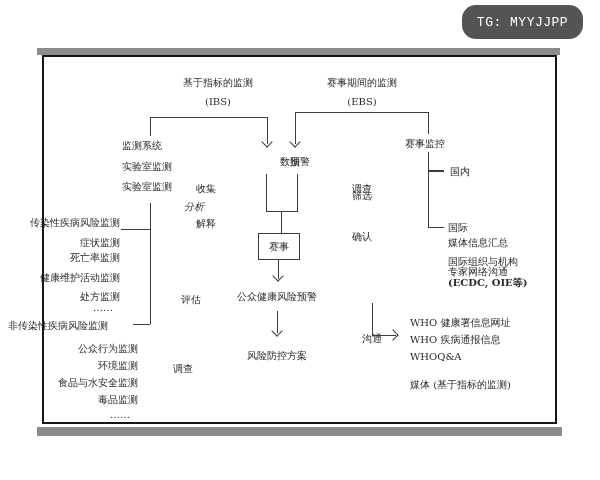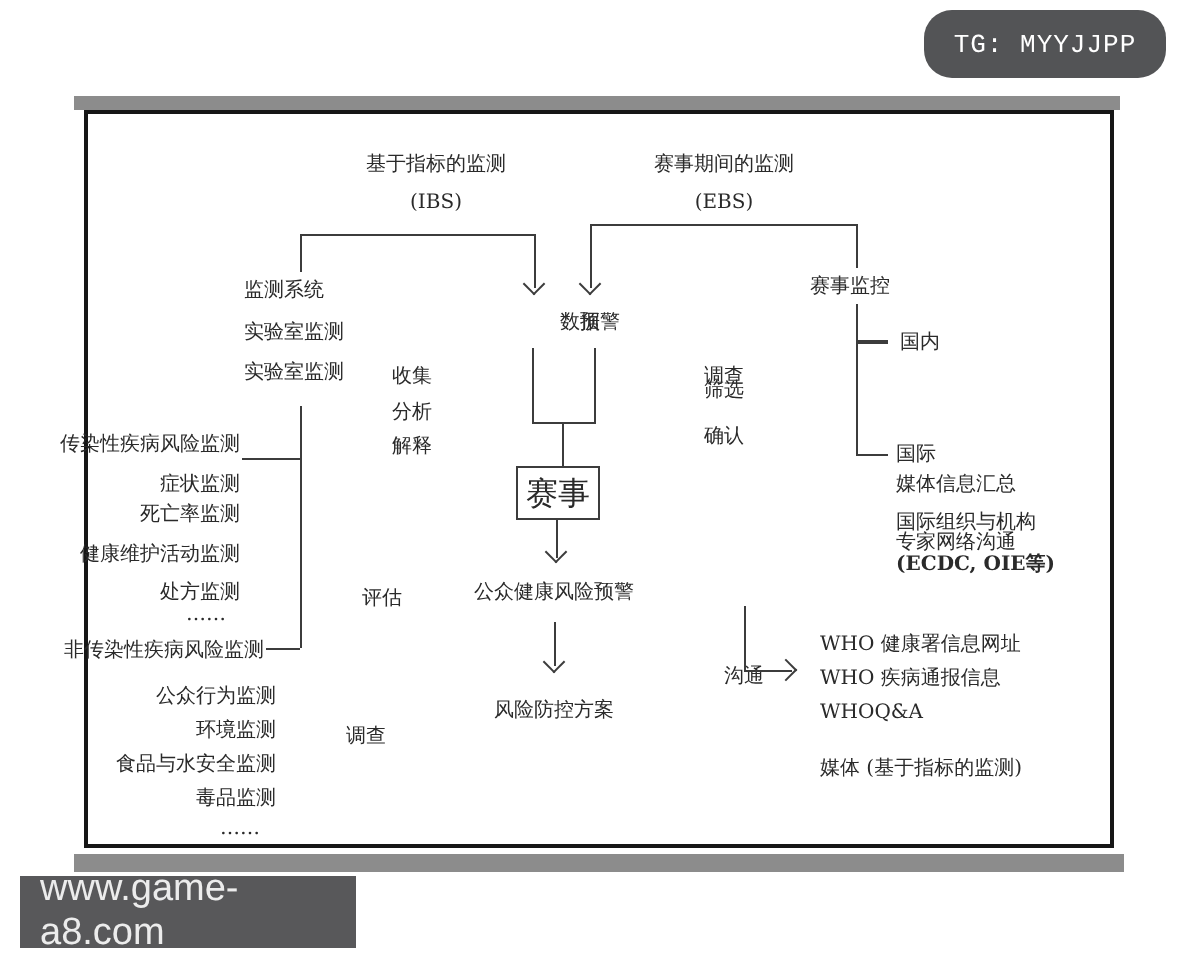--- a/index.html
+++ b/index.html
@@ -26,23 +26,20 @@
 <body>
 
 <div class="stage">
 
   <div class="badge">
       <span>TG: MYYJJPP</span>
     </div>
   <div class="bar" style="left:37px;top:48px;width:523px;height:7px;"></div>
   <div class="frame"></div>
   <div class="bar" style="left:37px;top:427px;width:525px;height:9px;"></div>
-  <div class="wm">
-      <span>www.game-a8.com</span>
-    </div>
 
   <div class="lbl ctr" style="left:182px;top:77px;width:72px;">基于指标的监测</div>
   <div class="lbl ctr" style="left:182px;top:96px;width:72px;">(IBS)</div>
   <div class="lbl ctr" style="left:326px;top:77px;width:72px;">赛事期间的监测</div>
   <div class="lbl ctr" style="left:326px;top:96px;width:72px;">(EBS)</div>
 
   <div class="ln" style="left:150px;top:117px;width:118px;height:1px;"></div>
   <div class="ln" style="left:150px;top:117px;width:1px;height:19px;"></div>
   <div class="ln" style="left:267px;top:117px;width:1px;height:27px;"></div>
   <div class="chev chev-down" style="left:263px;top:138px;"></div>
@@ -50,58 +47,58 @@
   <div class="ln" style="left:295px;top:112px;width:1px;height:32px;"></div>
   <div class="chev chev-down" style="left:291px;top:138px;"></div>
   <div class="ln" style="left:428px;top:112px;width:1px;height:22px;"></div>
 
   <div class="lbl ctr" style="left:247px;top:156px;width:32px;margin-left:27px;">数据</div>
   <div class="lbl ctr" style="left:284px;top:156px;width:32px;">预警</div>
   <div class="ln" style="left:266px;top:174px;width:1px;height:38px;"></div>
   <div class="ln" style="left:297px;top:174px;width:1px;height:38px;"></div>
   <div class="ln" style="left:266px;top:211px;width:32px;height:1px;"></div>
   <div class="ln" style="left:281px;top:211px;width:1px;height:22px;"></div>
-  <div class="box" style="left:258px;top:233px;width:40px;height:25px;line-height:25px;font-size:16px;color:#2a2a2a;">赛事</div>
+  <div class="box" style="left:258px;top:233px;width:40px;height:25px;line-height:25px;font-size:10px;color:#2a2a2a;">赛事</div>
   <div class="ln" style="left:278px;top:259px;width:1px;height:20px;"></div>
   <div class="chev chev-down" style="left:274px;top:272px;"></div>
   <div class="lbl ctr" style="left:227px;top:291px;width:100px;">公众健康风险预警</div>
   <div class="ln" style="left:277px;top:311px;width:1px;height:22px;"></div>
   <div class="chev chev-down" style="left:273px;top:327px;"></div>
   <div class="lbl ctr" style="left:237px;top:350px;width:80px;">风险防控方案</div>
 
   <div class="lbl" style="left:122px;top:140px;">监测系统</div>
   <div class="lbl" style="left:122px;top:161px;">实验室监测</div>
   <div class="lbl" style="left:122px;top:181px;">实验室监测</div>
 
   <div class="lbl" style="left:196px;top:183px;">收集</div>
-  <div class="lbl" style="left:196px;top:201px;">分析</div>
+  <div class="lbl" style="left:184px;top:201px;font-style:italic;">分析</div>
   <div class="lbl" style="left:196px;top:218px;">解释</div>
   <div class="lbl" style="left:181px;top:294px;">评估</div>
   <div class="lbl" style="left:173px;top:363px;">调查</div>
 
   <div class="ln" style="left:150px;top:203px;width:1px;height:121px;"></div>
   <div class="ln" style="left:121px;top:229px;width:29px;height:1px;"></div>
   <div class="ln" style="left:133px;top:324px;width:17px;height:1px;"></div>
 
   <div class="lbl" style="right:480px;top:217px;">传染性疾病风险监测</div>
   <div class="lbl" style="right:480px;top:237px;">症状监测</div>
   <div class="lbl" style="right:480px;top:252px;">死亡率监测</div>
   <div class="lbl" style="right:480px;top:272px;">健康维护活动监测</div>
   <div class="lbl" style="right:480px;top:292px;font-family:Liberation Mono, monospace;">处方监测</div>
   <div class="lbl" style="right:487px;top:302px;">……</div>
-  <div class="lbl" style="right:468px;top:320px;margin-left:24px;">非传染性疾病风险监测</div>
+  <div class="lbl" style="right:492px;top:320px;margin-left:24px;">非传染性疾病风险监测</div>
   <div class="lbl" style="right:462px;top:343px;">公众行为监测</div>
   <div class="lbl" style="right:462px;top:360px;">环境监测</div>
   <div class="lbl" style="right:462px;top:377px;">食品与水安全监测</div>
   <div class="lbl" style="right:462px;top:394px;">毒品监测</div>
   <div class="lbl" style="right:470px;top:409px;">……</div>
 
   <div class="lbl" style="left:352px;top:183px;">调查</div>
   <div class="lbl" style="left:352px;top:190px;">筛选</div>
-  <div class="lbl" style="left:352px;top:213px;">确认</div>
+  <div class="lbl" style="left:352px;top:231px;">确认</div>
 
   <div class="lbl" style="left:405px;top:138px;">赛事监控</div>
   <div class="ln" style="left:428px;top:152px;width:1px;height:76px;"></div>
   <div class="ln" style="left:429px;top:170px;width:15px;height:2px;"></div>
   <div class="lbl" style="left:450px;top:166px;">国内</div>
   <div class="ln" style="left:429px;top:227px;width:15px;height:1px;"></div>
   <div class="lbl" style="left:448px;top:222px;">国际</div>
   <div class="lbl" style="left:448px;top:237px;">媒体信息汇总</div>
   <div class="lbl" style="left:448px;top:266px;text-align:right;">专家网络沟通</div>
   <div class="lbl" style="left:448px;top:256px;">国际组织与机构</div>

